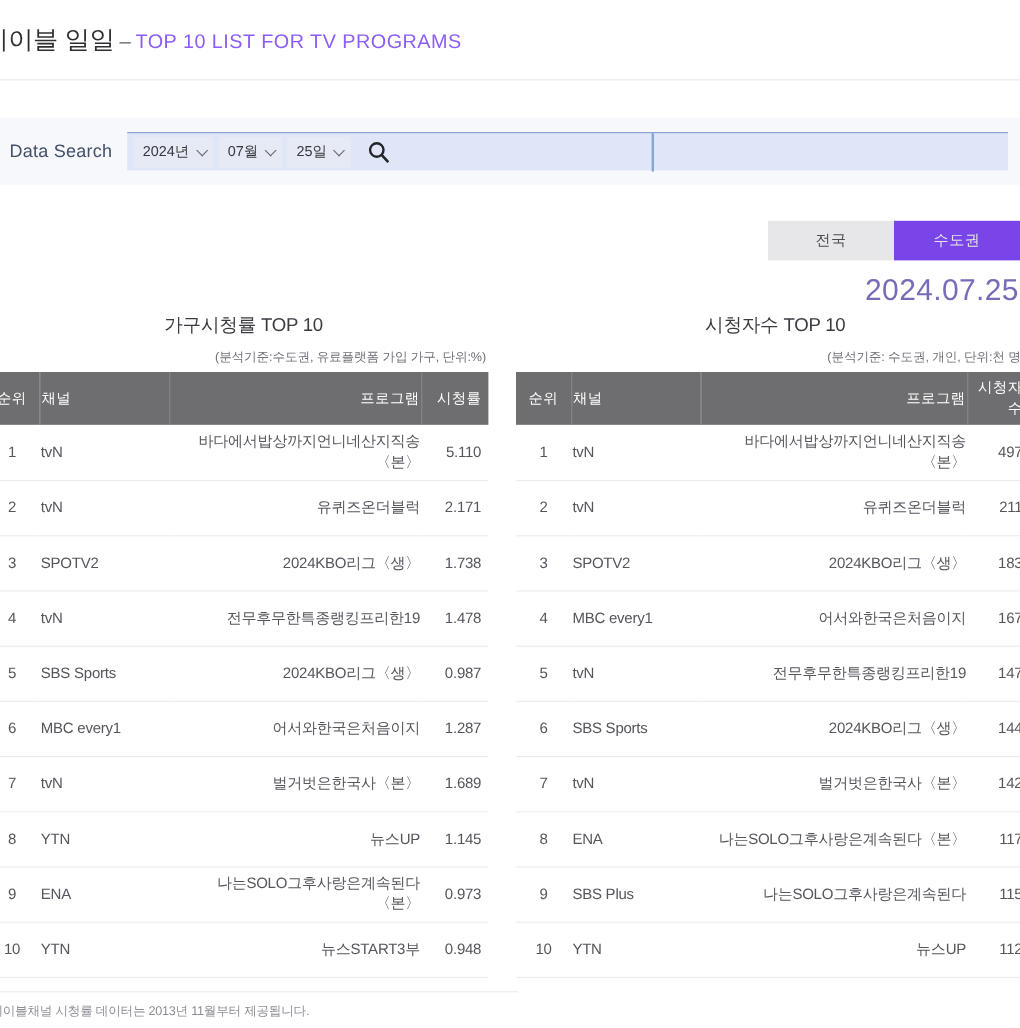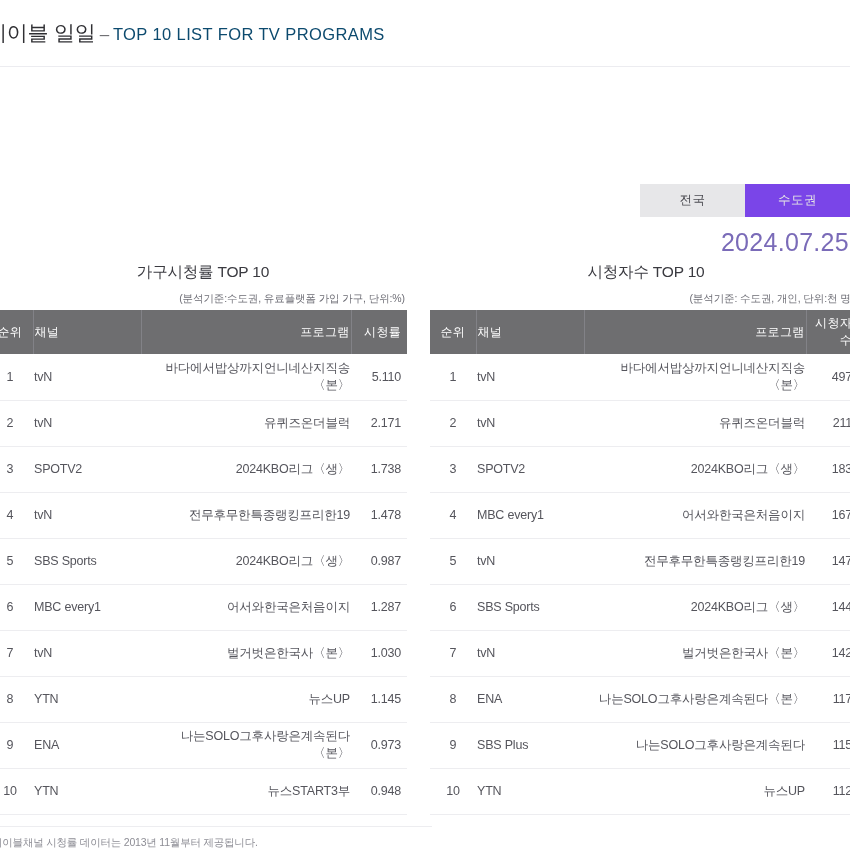--- a/index.html
+++ b/index.html
@@ -29,21 +29,21 @@
   .header-title {
     font-size: 21px;
     color: #2f2f33;
     letter-spacing: -0.2px;
     white-space: nowrap;
     margin-left: -14px;
   }
   .header-title .kr { font-weight: 400; }
   .header-title .dash { color: #6d6d72; margin: 0 4px; font-size: 17px; }
   .header-title .en {
-    font-size: 16.5px; color: #0c4a6e; letter-spacing: 0.4px;
+    font-size: 16.5px; color: #8b5cf6; letter-spacing: 0.4px;
   }
   .header-rule {
     position: absolute; left: 0; top: 66px;
     width: 850px; height: 1px; background: #ececf0;
   }
 
   
   .searchbar-wrap {
     position: absolute;
     left: 0; top: 98px;
@@ -205,20 +205,47 @@
 
 <div id="page">
 
   <div class="header">
     <div class="header-title">
       <span class="kr">케이블 일일</span><span class="dash">–</span><span class="en">TOP 10 LIST FOR TV PROGRAMS</span>
     </div>
   </div>
   <div class="header-rule"></div>
 
+  <div class="searchbar-wrap">
+    <div class="search-label">Data Search</div>
+
+    <div class="search-field">
+      <div class="sel">
+        <span>2024년</span>
+        <span class="chev"></span>
+      </div>
+      <div class="sel">
+        <span>07월</span>
+        <span class="chev"></span>
+      </div>
+      <div class="sel">
+        <span>25일</span>
+        <span class="chev"></span>
+      </div>
+
+      <button class="search-icon-btn">
+        <svg width="19" height="19" viewBox="0 0 19 19">
+          <circle cx="8" cy="8" r="5.6" fill="none" stroke="#23232a" stroke-width="2"></circle>
+          <line x1="12.2" y1="12.2" x2="17" y2="17.4" stroke="#23232a" stroke-width="2.2" stroke-linecap="round"></line>
+        </svg>
+      </button>
+
+      <div class="search-divider"></div>
+    </div>
+  </div>
 
   <div class="tabs">
     <div class="tab inactive">
       <span>전국</span>
     </div>
     <div class="tab active">
       <span>수도권</span>
     </div>
   </div>
 
@@ -270,21 +297,21 @@
           <tr>
             <td class="c-rank">6</td>
             <td class="c-chan">MBC every1</td>
             <td class="c-prog">어서와한국은처음이지</td>
             <td class="c-val">1.287</td>
           </tr>
           <tr>
             <td class="c-rank">7</td>
             <td class="c-chan">tvN</td>
             <td class="c-prog">벌거벗은한국사〈본〉</td>
-            <td class="c-val">1.030</td>
+            <td class="c-val">1.689</td>
           </tr>
           <tr>
             <td class="c-rank">8</td>
             <td class="c-chan">YTN</td>
             <td class="c-prog">뉴스UP</td>
             <td class="c-val">1.145</td>
           </tr>
           <tr>
             <td class="c-rank">9</td>
             <td class="c-chan">ENA</td>

